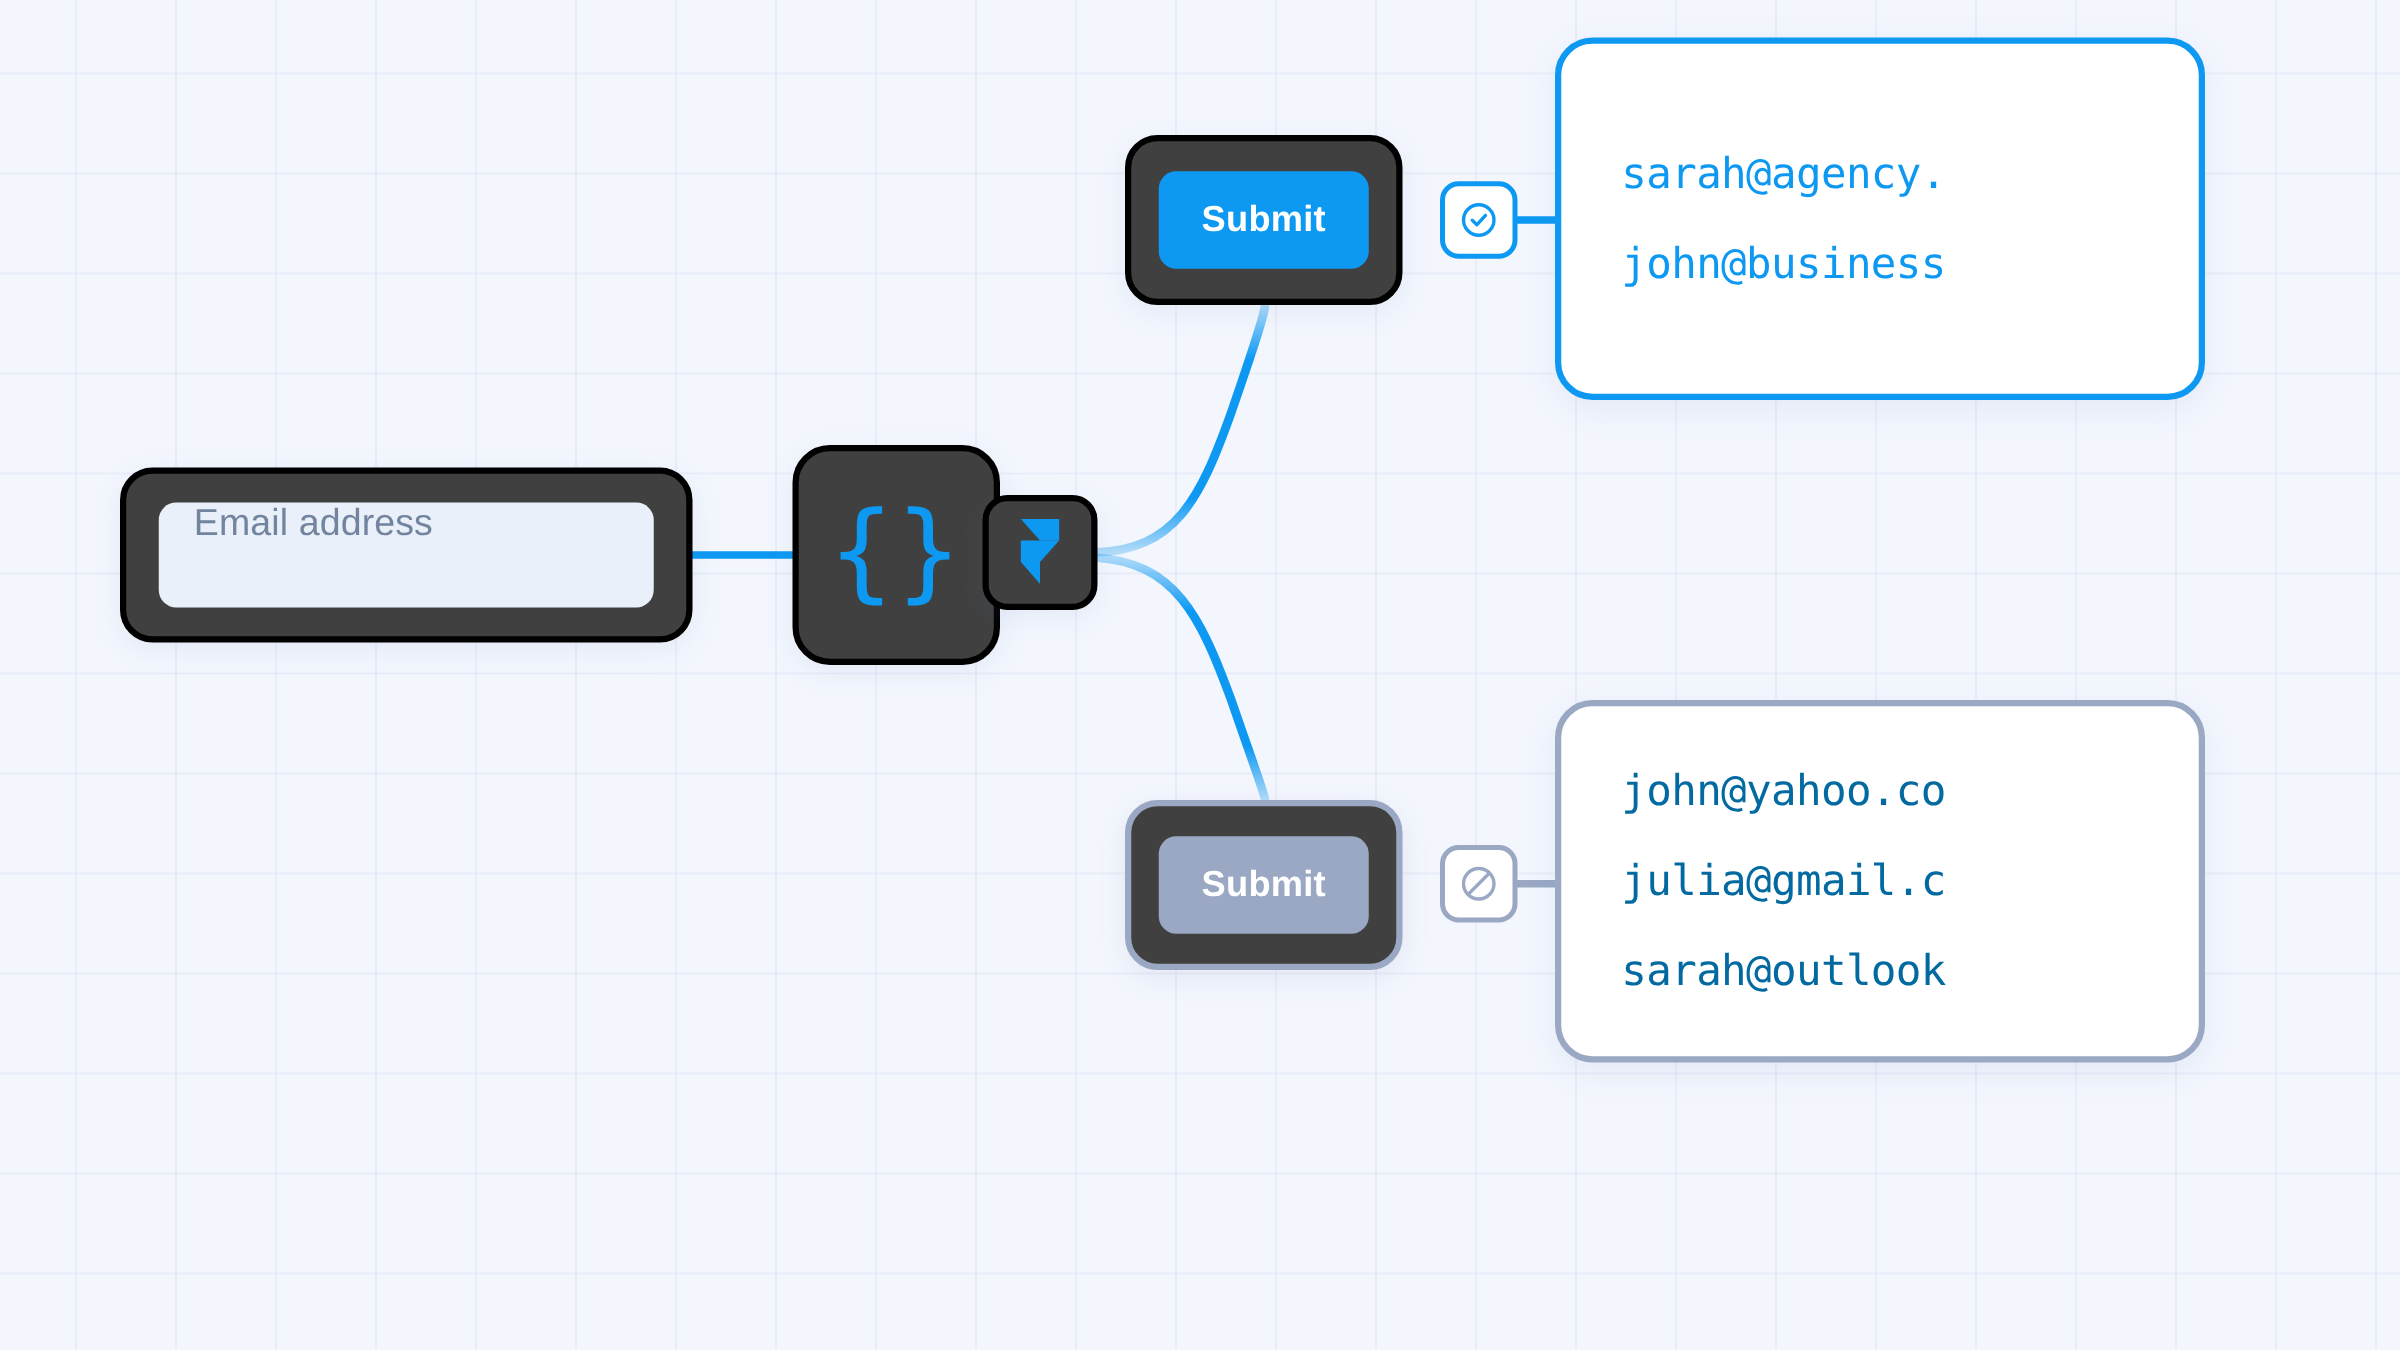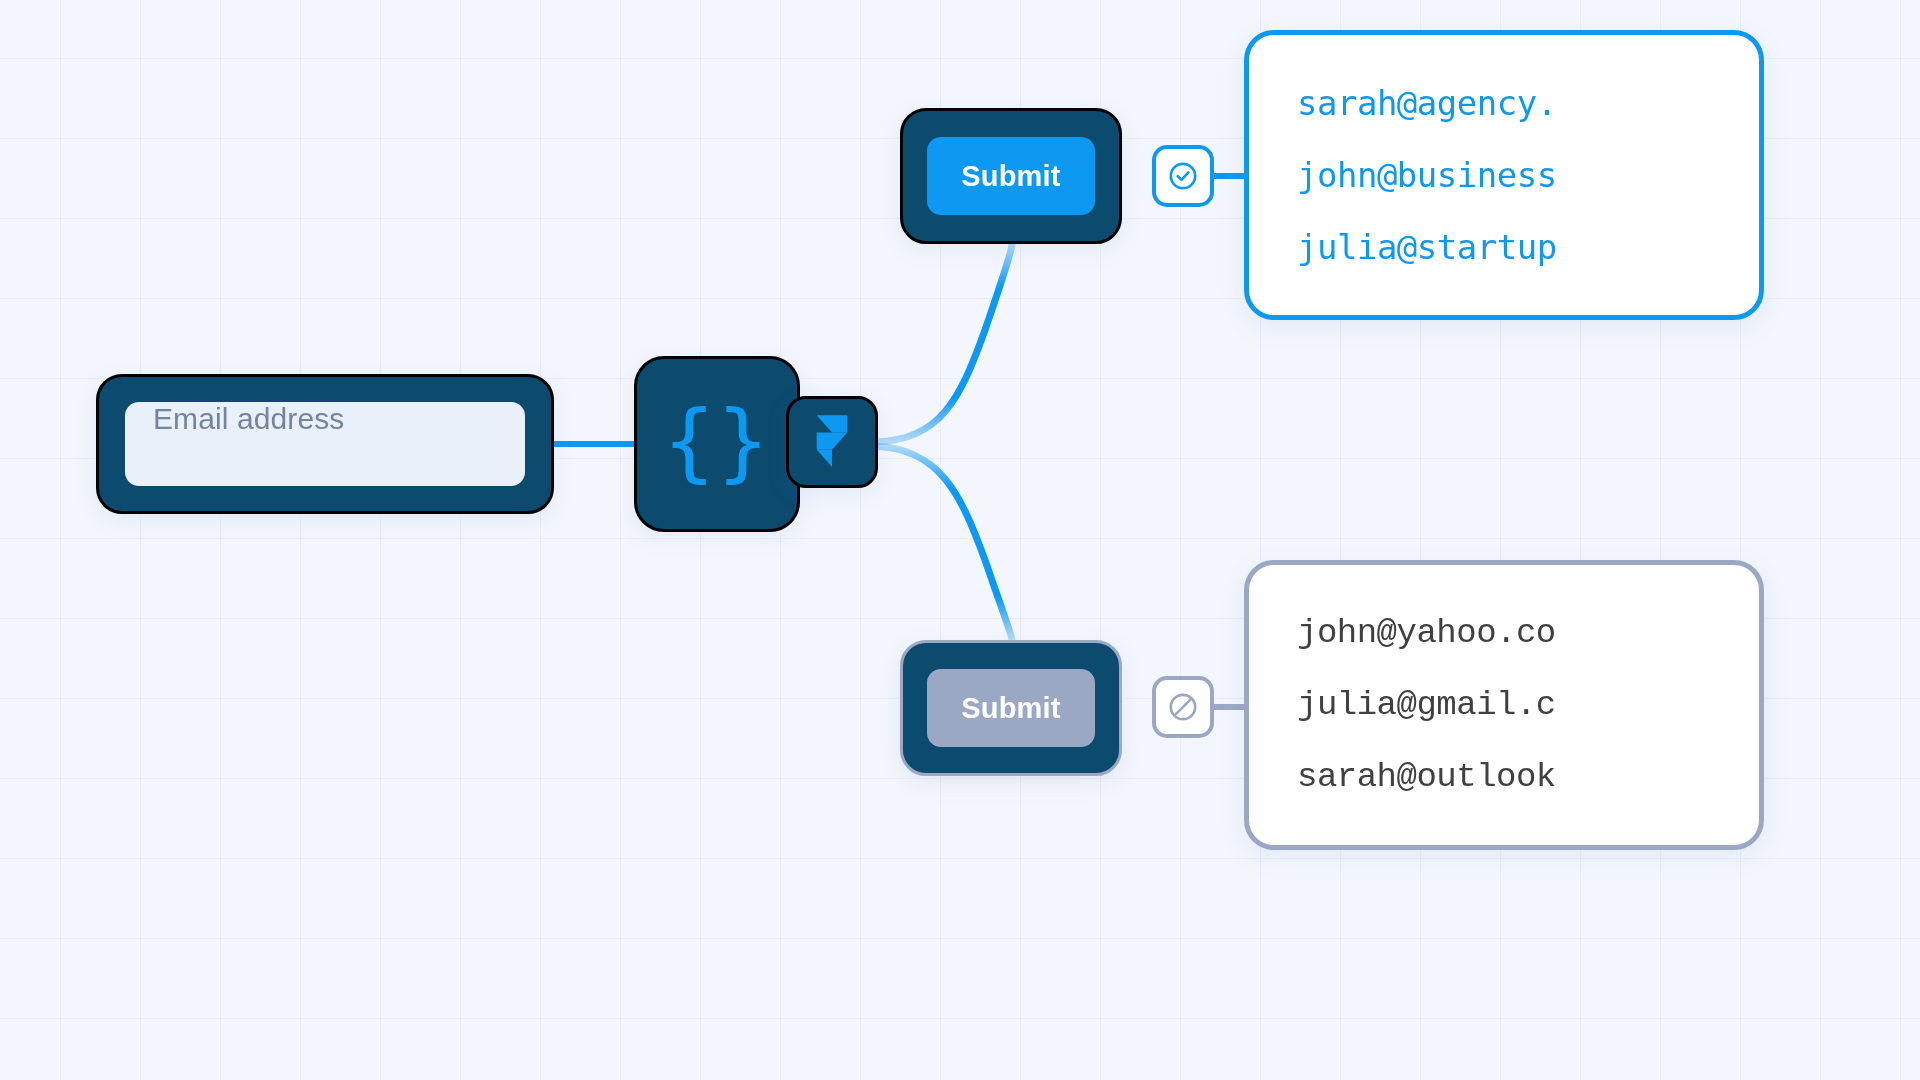--- a/index.html
+++ b/index.html
@@ -33,23 +33,23 @@
     inset: 0;
     width: 1920px;
     height: 1080px;
     pointer-events: none;
   }
 
   
   .node {
     position: absolute;
     box-sizing: border-box;
-    background: #0c4a6e;
+    background: #404040;
     border-radius: 26px;
-    border: 3px solid #000000;
+    border: 5px solid #000000;
     box-shadow: 0 6px 22px rgba(96,125,190,0.10);
   }
   .node.muted {
     border-color: #9aa8c4;
     box-shadow: 0 6px 22px rgba(120,134,170,0.12);
   }
 
   
   #email-node {
     left: 96px;  top: 374px;
@@ -159,21 +159,21 @@
   #invalid-card { left: 1244px; top: 560px; width: 520px; height: 290px; }
 
   .email-row {
     font-family: "DejaVu Sans Mono", monospace;
     font-size: 34px;
     line-height: 72px;
     color: #0d99f2;
     white-space: nowrap;
     letter-spacing: -0.5px;
   }
-  .email-row.muted { color: #404040; font-family: Liberation Mono, monospace; }
+  .email-row.muted { color: #0369a1; }
 </style>
 </head>
 <body>
 
 <div id="canvas"></div>
 
 <svg id="wires" viewBox="0 0 1920 1080" width="1920" height="1080">
   <defs>
     <linearGradient id="fadeUp" x1="0" y1="1" x2="0" y2="0">
       <stop offset="0%" stop-color="#0d99f2" stop-opacity="0.28"></stop>
@@ -233,21 +233,20 @@
 <div class="status-badge" id="badge-valid">
   <svg width="34" height="34" viewBox="0 0 24 24" fill="none" stroke="#0d99f2" stroke-width="1.9" stroke-linecap="round" stroke-linejoin="round">
     <circle cx="12" cy="12" r="8.6"></circle>
     <path d="M8.3 12.1 L10.9 14.7 L15.8 9.4"></path>
   </svg>
 </div>
 
 <div class="result-card" id="valid-card">
   <div class="email-row">sarah@agency.</div>
   <div class="email-row">john@business</div>
-  <div class="email-row">julia@startup</div>
 </div>
 
 <div class="node muted submit-node" id="submit-invalid-node">
   <button class="submit-button disabled">Submit</button>
 </div>
 
 <div class="status-badge muted" id="badge-invalid">
   <svg width="34" height="34" viewBox="0 0 24 24" fill="none" stroke="#9aa8c4" stroke-width="1.9" stroke-linecap="round">
     <circle cx="12" cy="12" r="8.6"></circle>
     <path d="M6.1 17.9 L17.9 6.1"></path>

